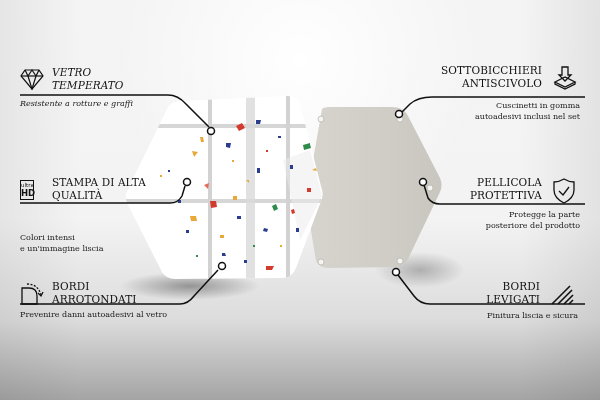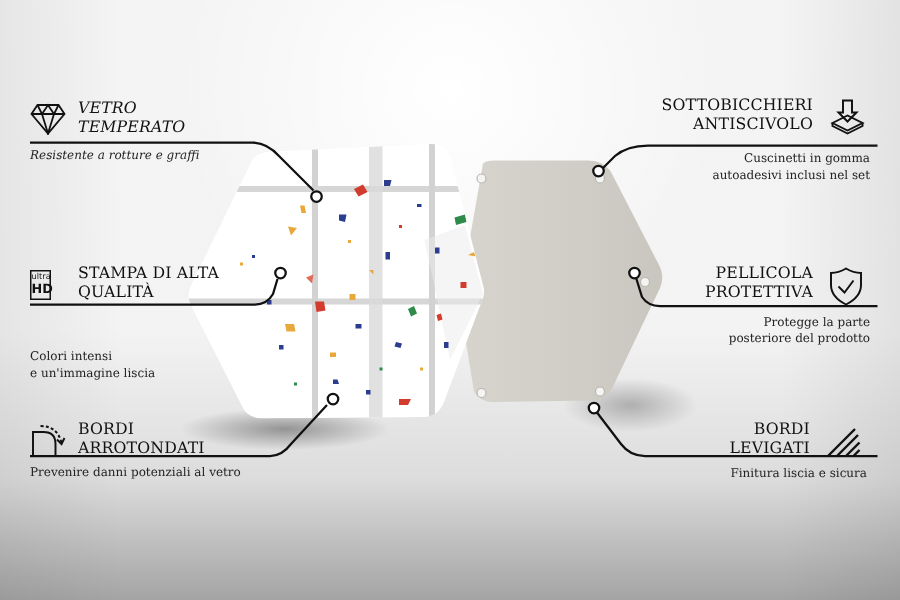--- a/index.html
+++ b/index.html
@@ -192,21 +192,21 @@
       <path d="M2 22 L2 6 L9 6 Q17 6 17 14 L17 22 Z"></path>
       <path d="M7 2 Q18 2 21 13" stroke-dasharray="2 1.5"></path>
       <path d="M18 11 L21 14 L23 10"></path>
     </svg>
   </span>
   <div class="title">
     <div>BORDI</div>
     <div>ARROTONDATI</div>
   </div>
   <div class="desc">
-    <div>Prevenire danni potenziali al vetro</div>
+    <div>Prevenire danni autoadesivi al vetro</div>
   </div>
 </div>
 
 <div class="feature right" id="f4">
   <span class="icon">
     <svg width="26" height="26" viewBox="0 0 26 26" fill="none" stroke="#111" stroke-width="1.3">
       <path d="M10 1 L16 1 L16 9 L19 9 L13 15 L7 9 L10 9 Z"></path>
       <path d="M3 16 L13 11 L23 16 L13 21 Z"></path>
       <path d="M3 16 L3 18 L13 23 L23 18 L23 16"></path>
     </svg>

